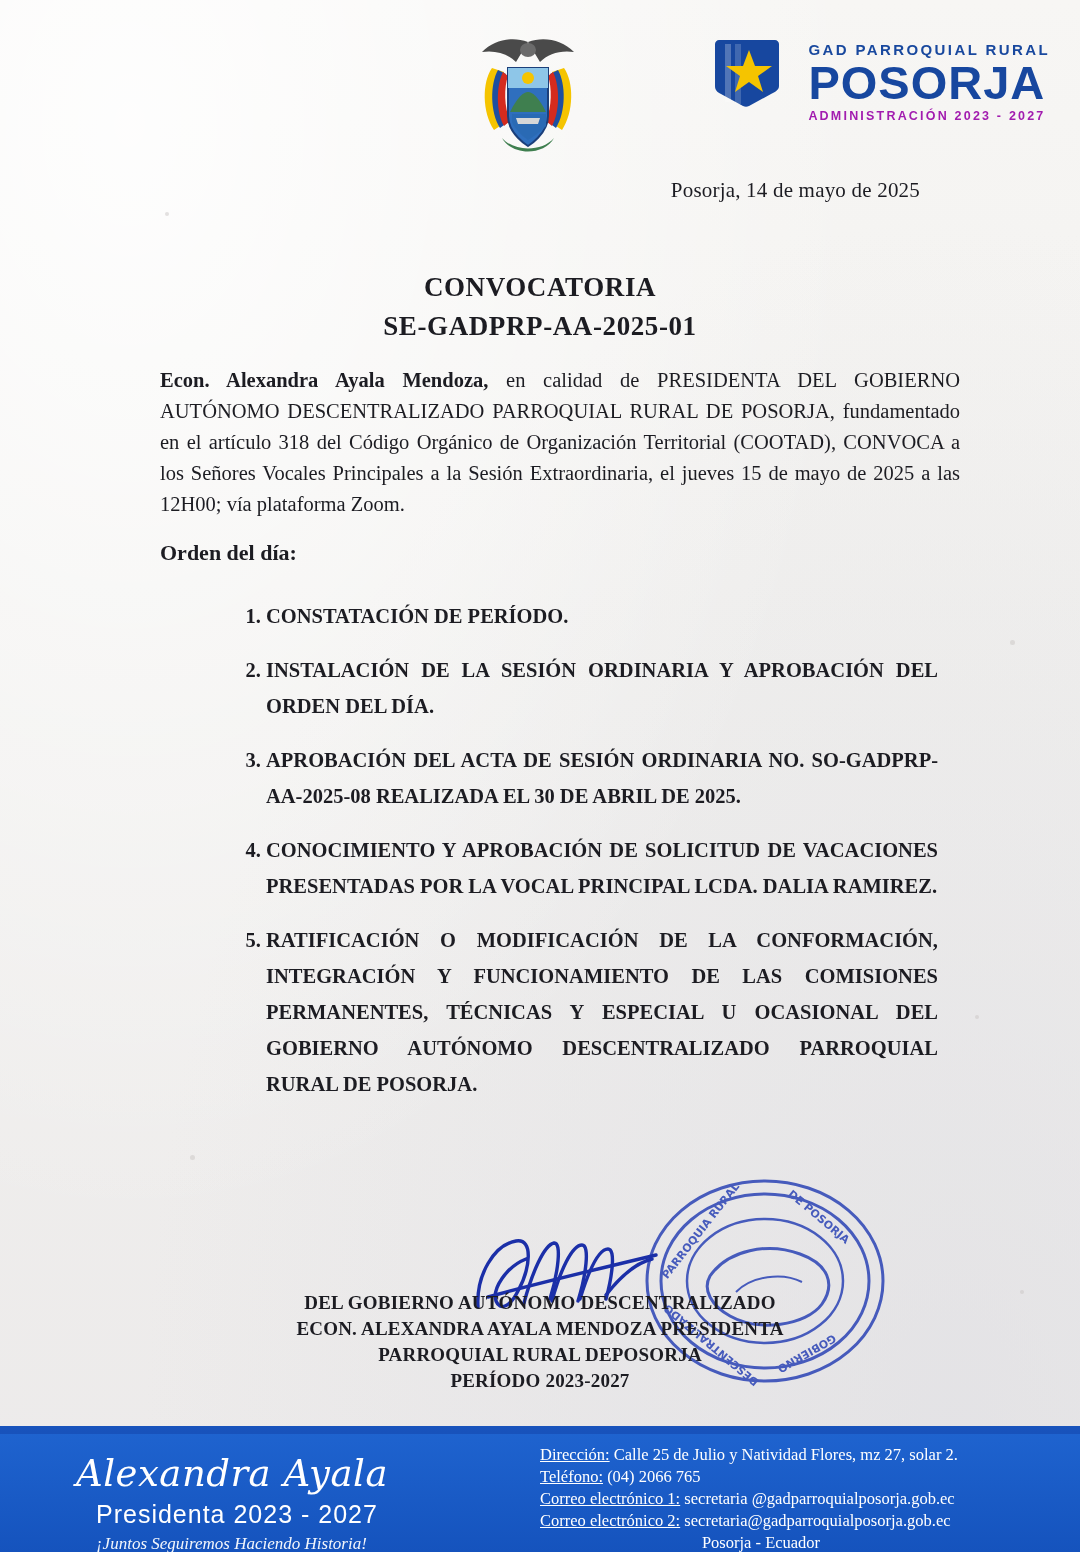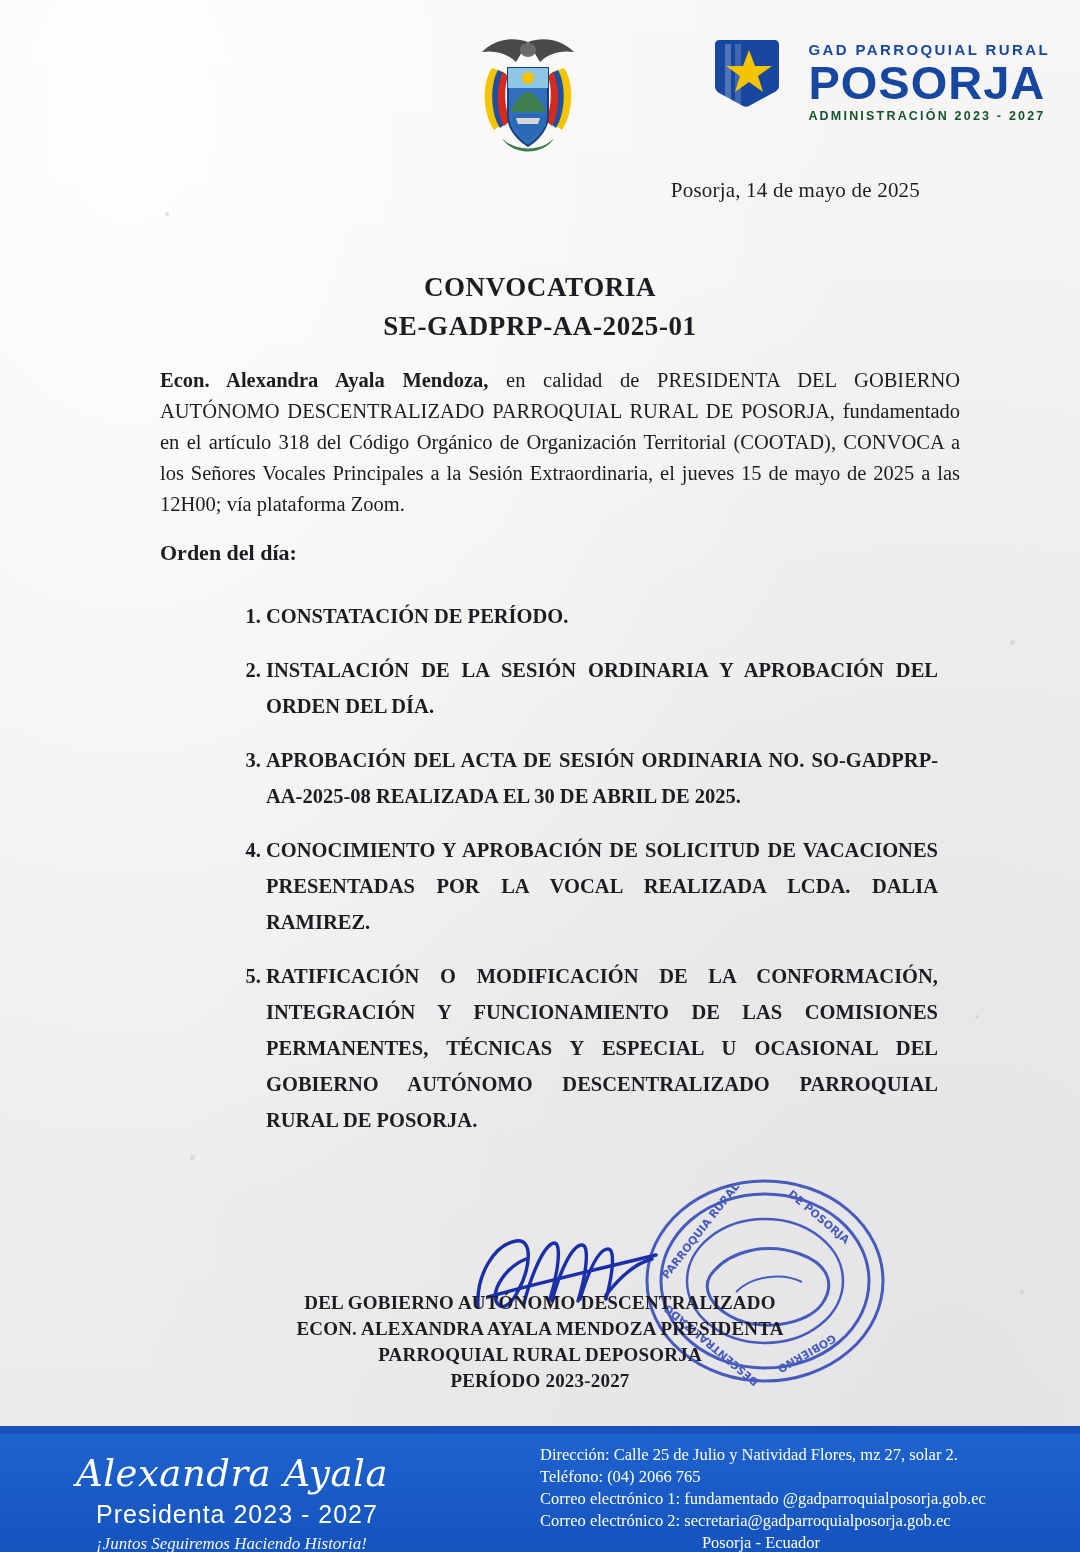--- a/index.html
+++ b/index.html
@@ -71,21 +71,21 @@
     font-size: 47px;
     font-weight: 700;
     letter-spacing: 1px;
     color: #17479f;
     margin-top: 2px;
   }
   .logo-sub {
     font-size: 12.5px;
     letter-spacing: 2.2px;
     font-weight: 700;
-    color: #14532d;
+    color: #a21caf;
     margin-top: 4px;
   }
 
   
   .date-line {
     position: absolute;
     right: 160px;
     top: 178px;
     font-size: 21px;
     letter-spacing: 0.2px;
@@ -220,21 +220,21 @@
   .footer-contact {
     position: absolute;
     left: 540px;
     top: 18px;
     width: 500px;
     font-family: "Liberation Serif", serif;
     font-size: 16.5px;
     line-height: 22px;
   }
   .footer-contact .row { white-space: nowrap; }
-  .footer-contact .lbl { }
+  .footer-contact .lbl { text-decoration: underline; }
   .footer-contact .ctr { text-align: center; padding-right: 58px; }
 
   
   .speck {
     position: absolute;
     background: #c9c6c4;
     border-radius: 50%;
     opacity: 0.5;
   }
 </style>
@@ -304,21 +304,21 @@
   <div class="para">
     <b>Econ. Alexandra Ayala Mendoza,</b><span> en calidad de PRESIDENTA DEL GOBIERNO AUTÓNOMO DESCENTRALIZADO PARROQUIAL RURAL DE POSORJA, fundamentado en el artículo 318 del Código Orgánico de Organización Territorial (COOTAD), CONVOCA a los Señores Vocales Principales a la Sesión Extraordinaria, el jueves 15 de mayo de 2025 a las 12H00; vía plataforma Zoom.</span>
   </div>
 
   <div class="agenda-head">Orden del día:</div>
 
   <ol class="agenda">
     <li>CONSTATACIÓN DE PERÍODO.</li>
     <li>INSTALACIÓN DE LA SESIÓN ORDINARIA Y APROBACIÓN DEL ORDEN DEL DÍA.</li>
     <li>APROBACIÓN DEL ACTA DE SESIÓN ORDINARIA NO. SO-GADPRP-AA-2025-08 REALIZADA EL 30 DE ABRIL DE 2025.</li>
-    <li>CONOCIMIENTO Y APROBACIÓN DE SOLICITUD DE VACACIONES PRESENTADAS POR LA VOCAL REALIZADA LCDA. DALIA RAMIREZ.</li>
+    <li>CONOCIMIENTO Y APROBACIÓN DE SOLICITUD DE VACACIONES PRESENTADAS POR LA VOCAL PRINCIPAL LCDA. DALIA RAMIREZ.</li>
     <li>RATIFICACIÓN O MODIFICACIÓN DE LA CONFORMACIÓN, INTEGRACIÓN Y FUNCIONAMIENTO DE LAS COMISIONES PERMANENTES, TÉCNICAS Y ESPECIAL U OCASIONAL DEL GOBIERNO AUTÓNOMO DESCENTRALIZADO PARROQUIAL RURAL DE POSORJA.</li>
   </ol>
 
   <div class="seal">
     <svg viewBox="0 0 250 218" width="250" height="218">
       <g fill="none" stroke="#2b43b5" stroke-width="3">
         <ellipse cx="125" cy="109" rx="118" ry="100"></ellipse>
         <ellipse cx="125" cy="109" rx="104" ry="87"></ellipse>
         <ellipse cx="125" cy="109" rx="78" ry="62" stroke-width="2.5"></ellipse>
       </g>
@@ -359,21 +359,21 @@
     <div class="footer-slogan">¡Juntos Seguiremos Haciendo Historia!</div>
 
     <div class="footer-contact">
       <div class="row">
         <span class="lbl">Dirección:</span><span> Calle 25 de Julio y Natividad Flores, mz 27, solar 2.</span>
       </div>
       <div class="row">
         <span class="lbl">Teléfono:</span><span> (04) 2066 765</span>
       </div>
       <div class="row">
-        <span class="lbl">Correo electrónico 1:</span><span> fundamentado @gadparroquialposorja.gob.ec</span>
+        <span class="lbl">Correo electrónico 1:</span><span> secretaria @gadparroquialposorja.gob.ec</span>
       </div>
       <div class="row">
         <span class="lbl">Correo electrónico 2:</span><span> secretaria@gadparroquialposorja.gob.ec</span>
       </div>
       <div class="ctr">Posorja - Ecuador</div>
     </div>
   </div>
 
 </div>
 

